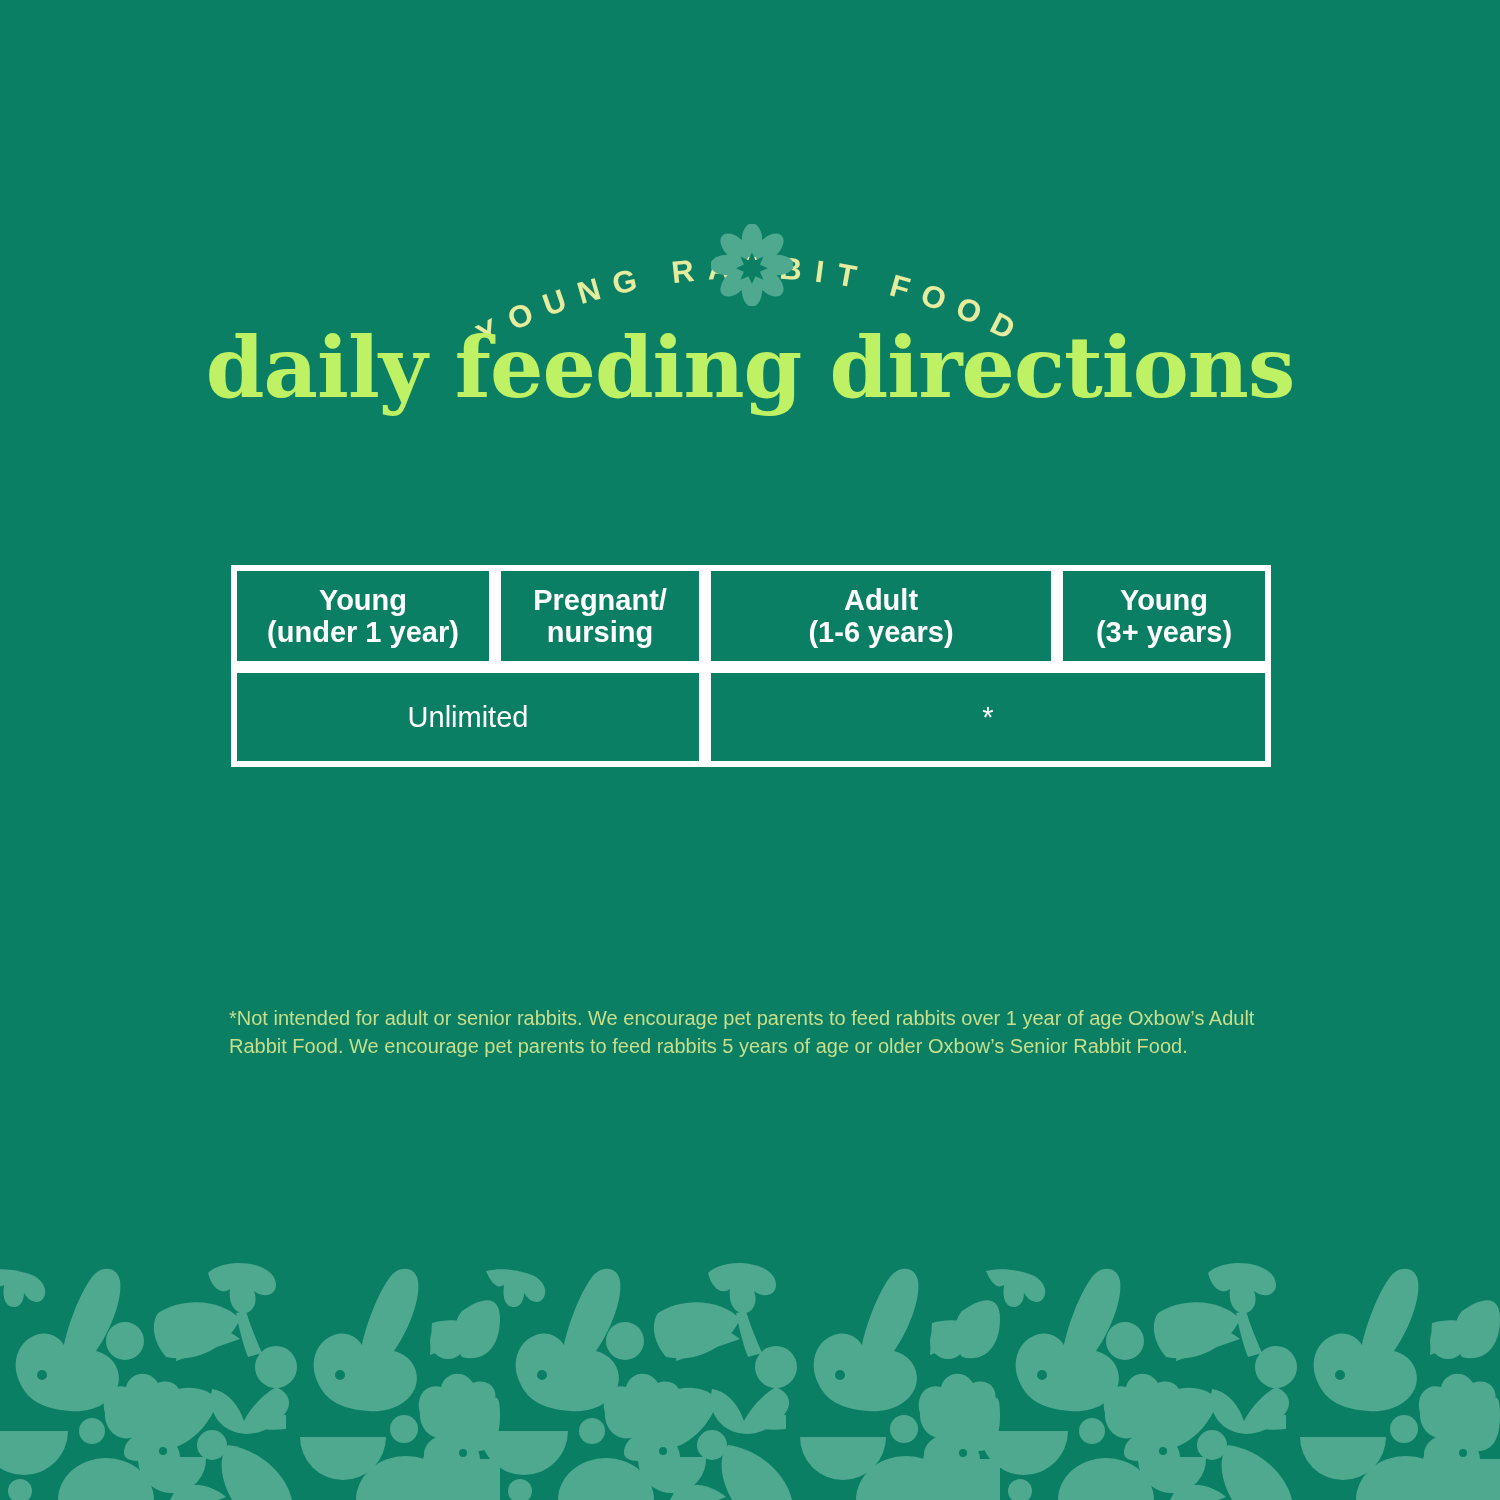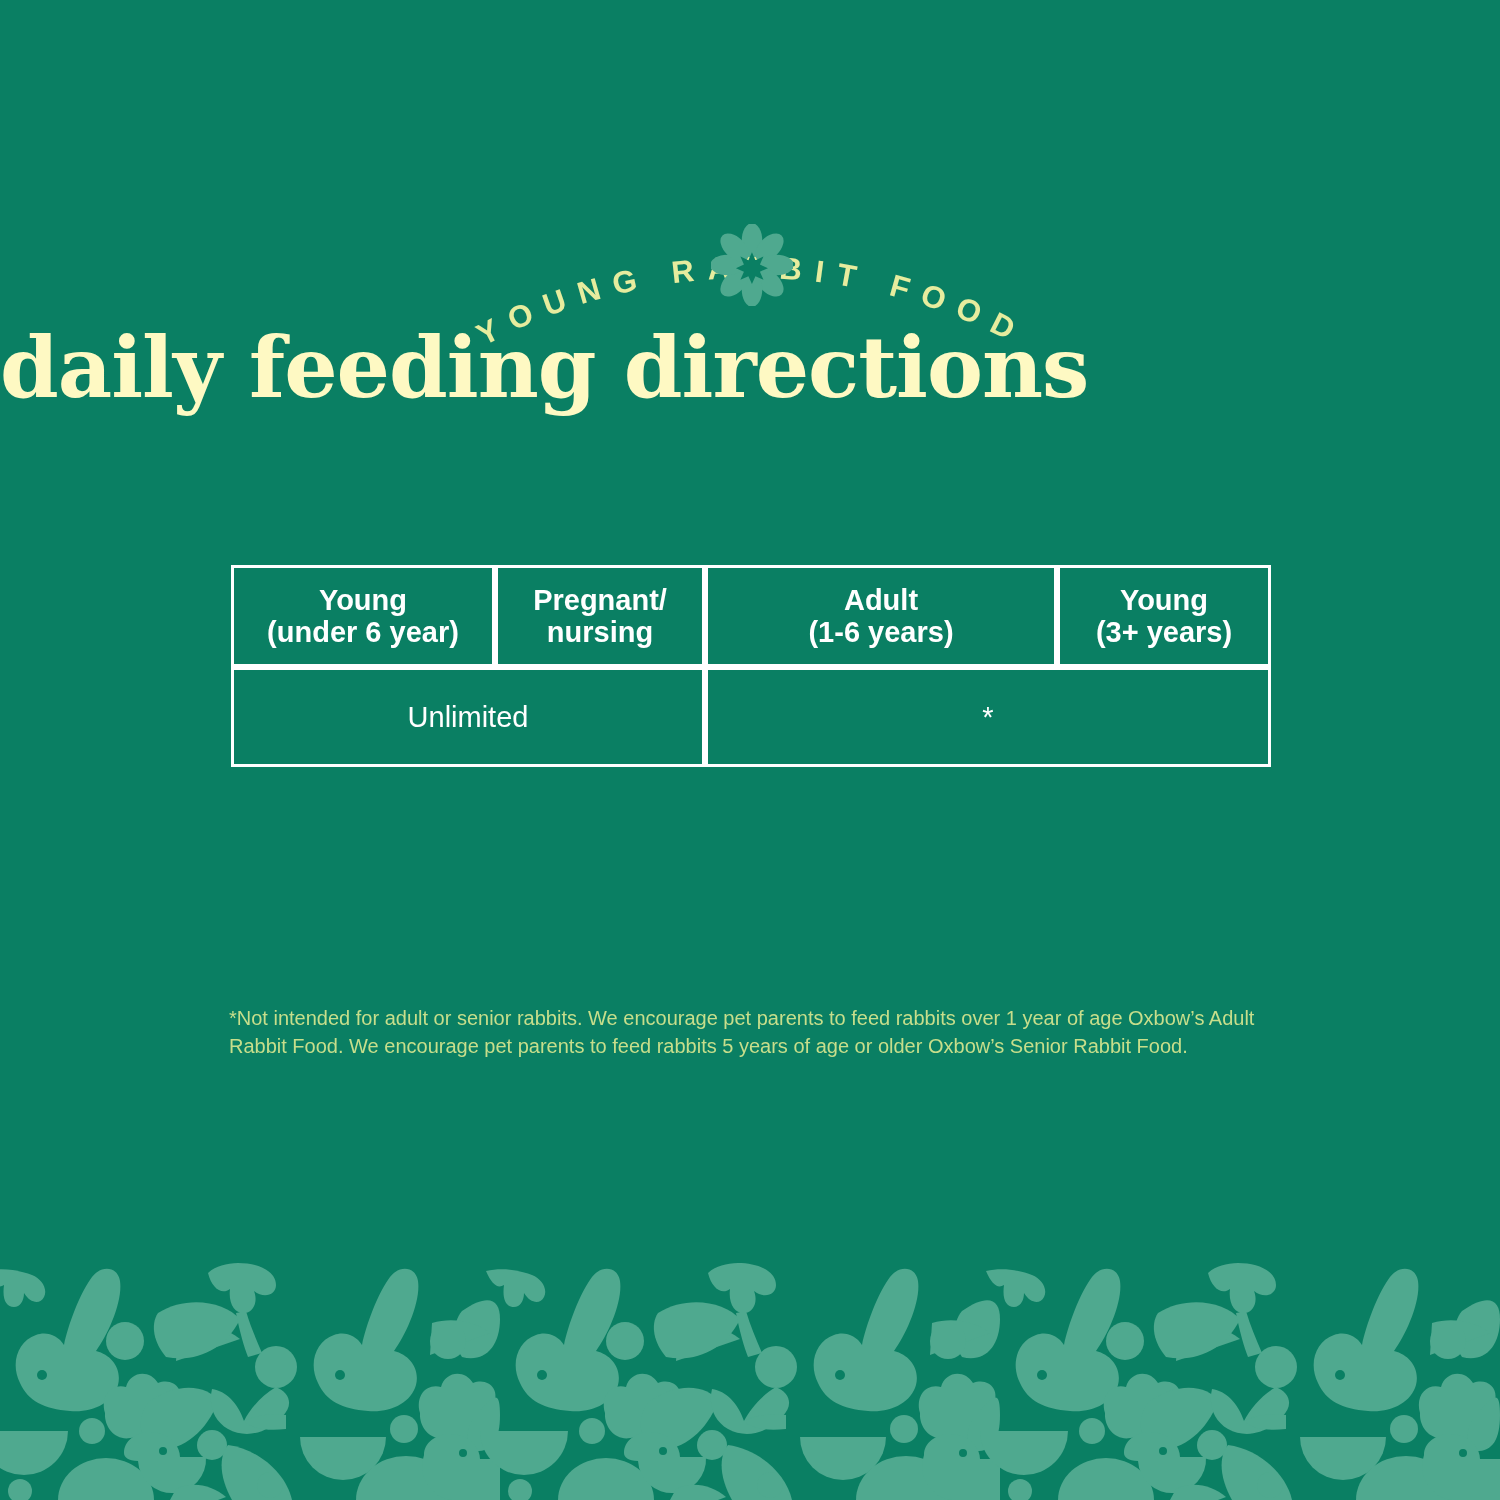--- a/index.html
+++ b/index.html
@@ -29,39 +29,39 @@
   #rosette {
     position:absolute;
     top:224px; left:711px;
     width:82px; height:82px;
   }
 
   
   #page-title {
     position:absolute;
     top:326px; left:0; width:1500px;
-    text-align:left;
+    text-align:center;
     font-family:"DejaVu Serif", serif;
     font-weight:bold;
     font-size:84px;
     line-height:1;
     letter-spacing:-1px;
-    color:#fef9c3;
+    color:#bef264;
   }
 
   
   #feeding-table {
     position:absolute;
     left:231px; top:565px;
     width:1040px;
     border-collapse:separate;
     border-spacing:0;
   }
   #feeding-table td {
-    border:3px solid #ffffff;
+    border:6px solid #ffffff;
     color:#ffffff;
     text-align:center;
     vertical-align:middle;
     padding:10px 12px;
   }
   .hdr {
     font-weight:bold;
     font-size:29px;
     line-height:1.12;
     height:102px;
@@ -127,21 +127,21 @@
   </svg>
 </div>
 
 <div id="page-title">daily feeding directions</div>
 
 <table id="feeding-table">
   <tbody>
     <tr>
       <td class="hdr" style="width:264px">
         <span>Young</span><br>
-        <span>(under 6 year)</span>
+        <span>(under 1 year)</span>
       </td>
       <td class="hdr" style="width:210px">
         <span>Pregnant/</span><br>
         <span>nursing</span>
       </td>
       <td class="hdr" style="width:352px">
         <span>Adult</span><br>
         <span>(1-6 years)</span>
       </td>
       <td class="hdr" style="width:214px">

